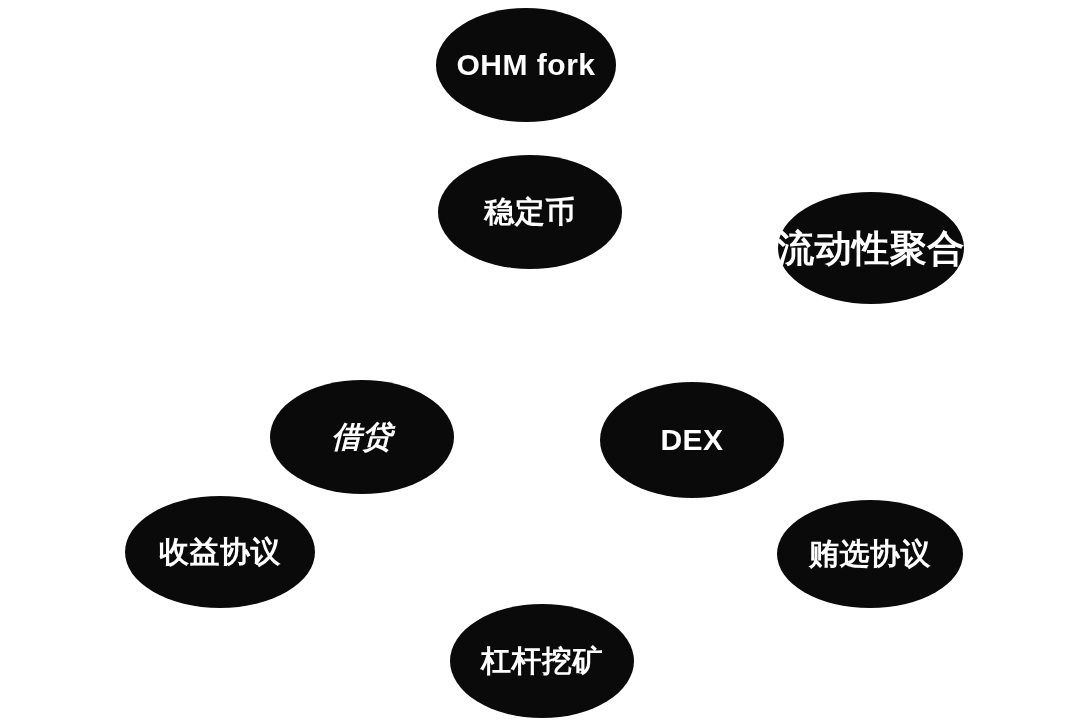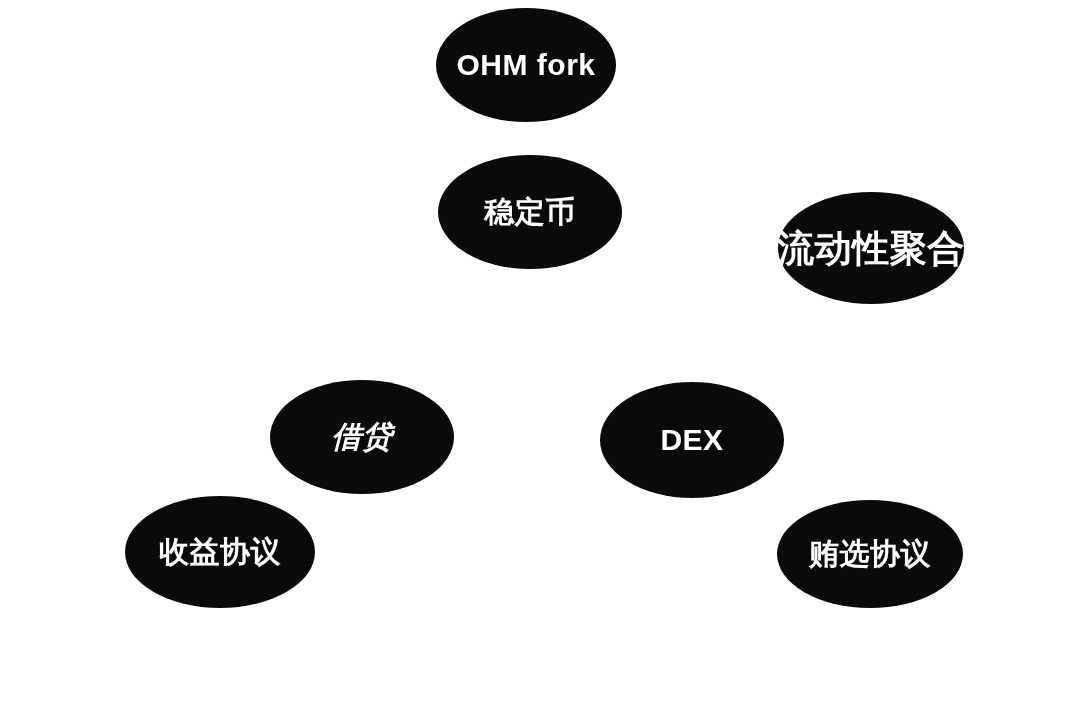--- a/index.html
+++ b/index.html
@@ -68,14 +68,17 @@
   </div>
 
   <div class="node" style="left:125px; top:496px; width:190px; height:112px;">
     <span class="node-label lbl-lg">收益协议</span>
   </div>
 
   <div class="node" style="left:777px; top:500px; width:186px; height:108px;">
     <span class="node-label lbl-lg">贿选协议</span>
   </div>
 
+  <div class="node" style="left:450px; top:604px; width:184px; height:114px;">
+    <span class="node-label lbl-lg">杠杆挖矿</span>
+  </div>
 
 </div>
 
 </body></html>

